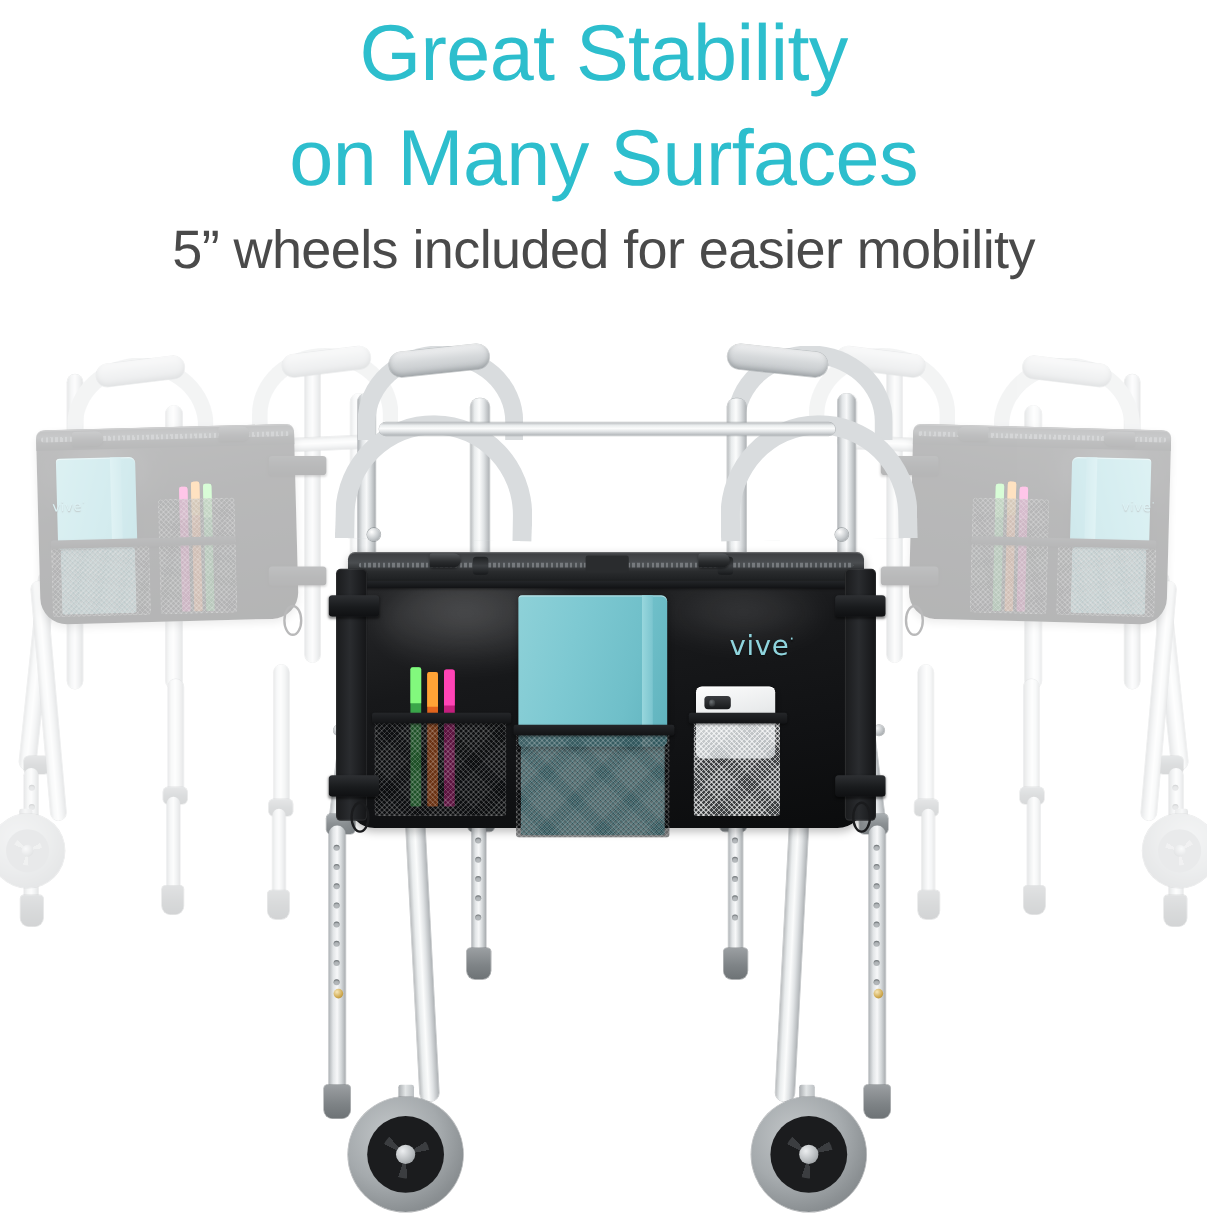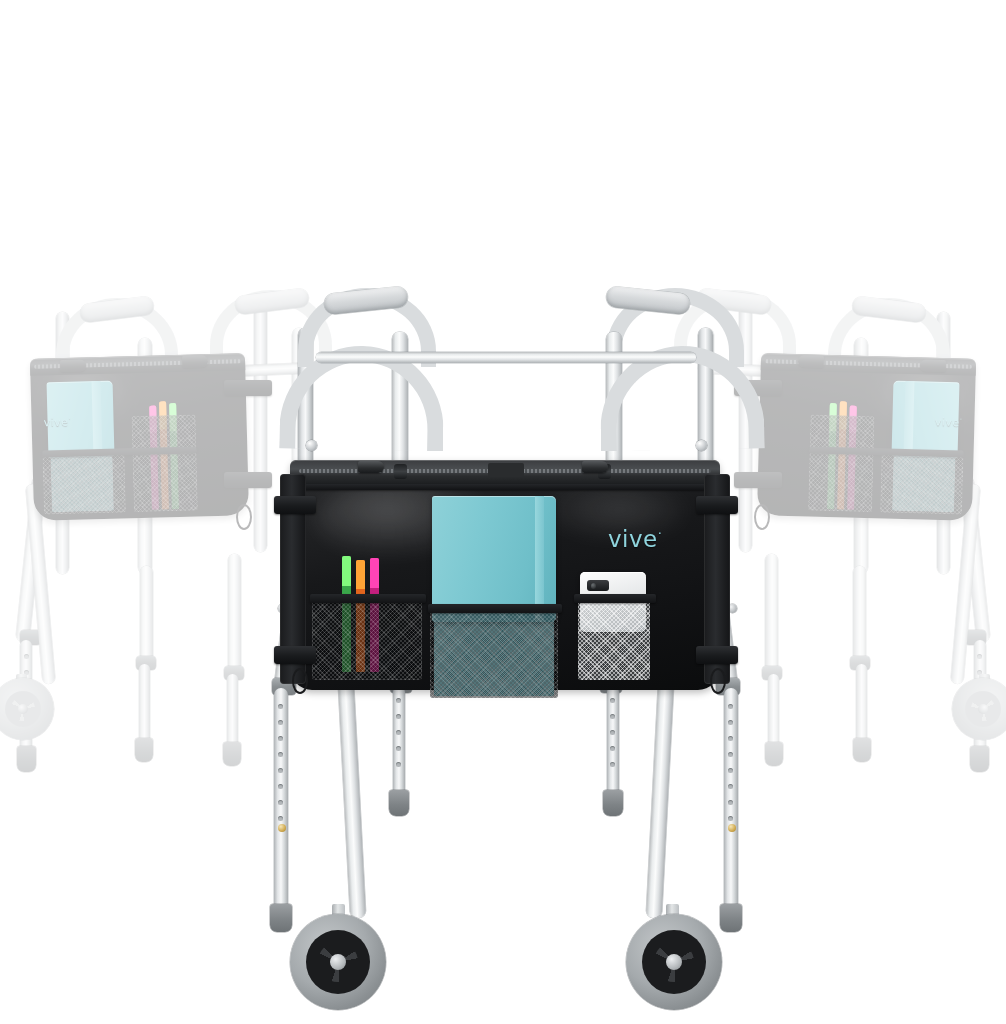--- a/index.html
+++ b/index.html
@@ -154,20 +154,25 @@
         text-shadow:0 1px 1px rgba(0,0,0,.6);}
   .vive .dot{font-size:13px;vertical-align:super;}
   .vive.small{font-size:11px;line-height:11px;}
   .vive.small .dot{font-size:7px;}
 </style>
 </head>
 <body>
 
 <div id="stage">
 
+  <div id="text-block">
+    <div class="headline">Great Stability</div>
+    <div class="headline headline-2">on Many Surfaces</div>
+    <div class="subhead">5” wheels included for easier mobility</div>
+  </div>
 
   <div id="scene">
 
     <div class="walker ghost" style="left:-8px;top:8px;width:330px;height:530px;">
 
       <div class="tube thin" style="left:64px;top:36px;width:13px;height:262px;"></div>
       <div class="tube thin" style="left:262px;top:26px;width:13px;height:250px;"></div>
 
       <div class="arch" style="left:64px;top:22px;width:96px;height:58px;border-width:13px;"></div>
       <div class="arch" style="left:218px;top:14px;width:96px;height:56px;border-width:13px;"></div>

